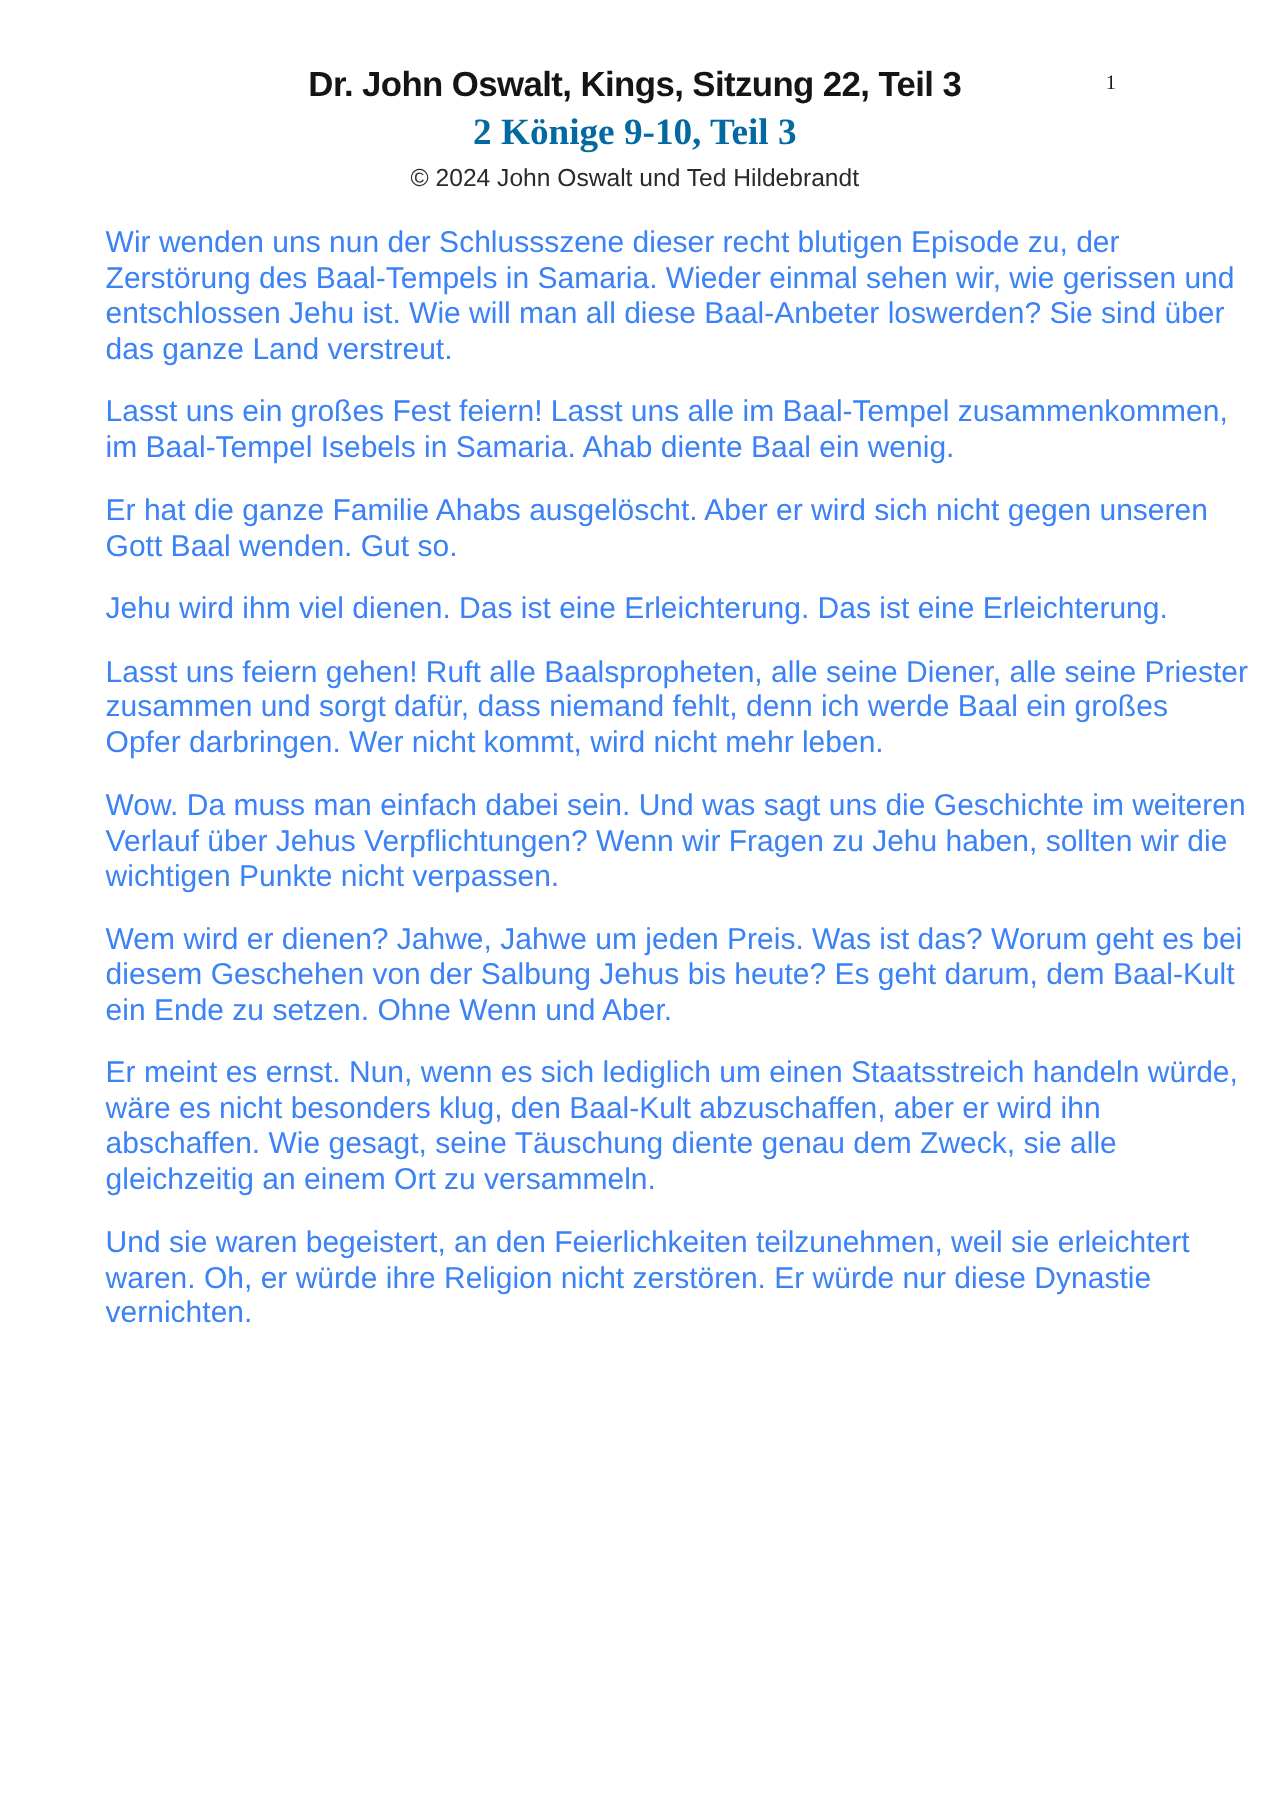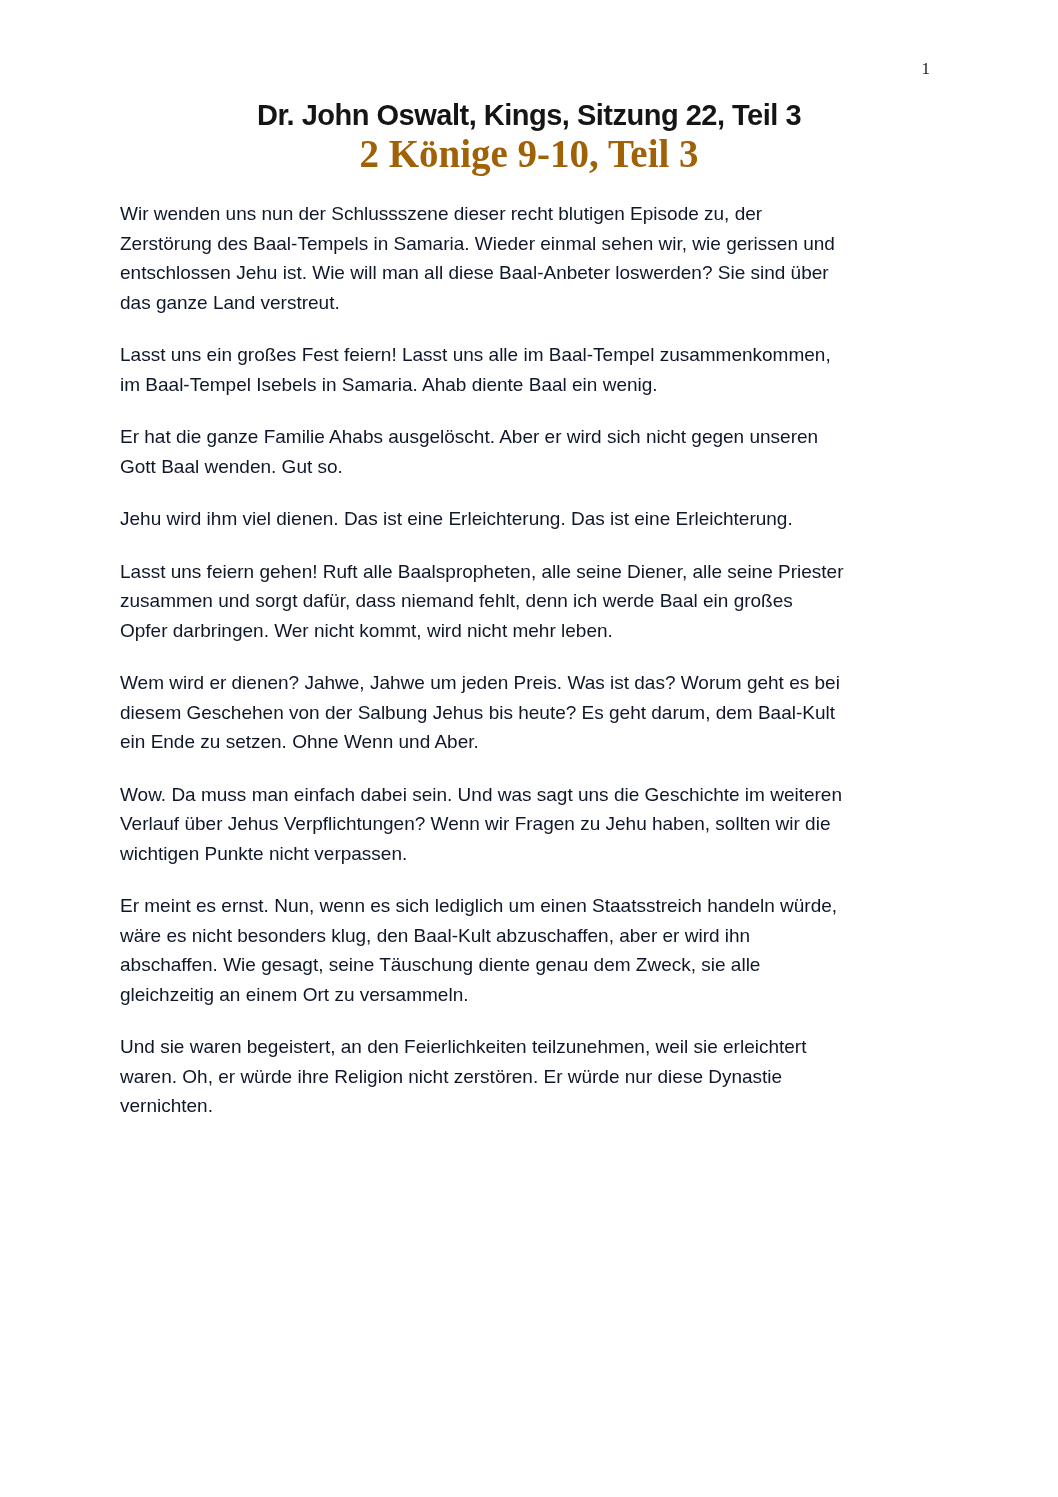--- a/index.html
+++ b/index.html
@@ -20,90 +20,91 @@
   .page-number {
     position: absolute;
     top: 58px;
     right: 128px;
     font-family: "Liberation Serif", serif;
     font-size: 17px;
     line-height: 22px;
     color: #1a1a1a;
   }
   .header {
-    padding-top: 96px;
+    padding-top: 52px;
     text-align: center;
   }
   .title-main {
     margin: 0;
     font-family: "Liberation Sans", sans-serif;
     font-weight: bold;
     font-size: 29px;
     line-height: 38px;
     letter-spacing: -0.5px;
     color: #151515;
   }
   .title-sub {
     margin: 0;
     font-family: "Liberation Serif", serif;
     font-weight: bold;
-    font-size: 39px;
+    font-size: 31px;
     line-height: 40px;
-    color: #a16207;
+    color: #0369a1;
   }
   .byline {
     margin: 5px 0 0 0;
     font-family: "Liberation Sans", sans-serif;
     font-size: 20.5px;
     line-height: 28px;
     color: #2a2a2a;
   }
   .body-text {
-    margin: 25px 100px 0 120px;
-    font-size: 19px;
+    margin: 25px 100px 0 88px;
+    font-size: 25px;
     line-height: 29.5px;
-    color: #0f172a;
+    color: #3b82f6;
   }
   .body-text p {
     margin: 0 0 23px 0;
     white-space: pre;      
     text-align: left;
   }
 </style>
 </head>
 <body>
 
 <div class="page">
 
   <div class="page-number">1</div>
 
   <div class="header">
     <h1 class="title-main">Dr. John Oswalt, Kings, Sitzung 22, Teil 3</h1>
     <h2 class="title-sub">2 Könige 9-10, Teil 3</h2>
+    <div class="byline">© 2024 John Oswalt und Ted Hildebrandt</div>
   </div>
 
   <div class="body-text">
     <p>Wir wenden uns nun der Schlussszene dieser recht blutigen Episode zu, der
 Zerstörung des Baal-Tempels in Samaria. Wieder einmal sehen wir, wie gerissen und
 entschlossen Jehu ist. Wie will man all diese Baal-Anbeter loswerden? Sie sind über
 das ganze Land verstreut.</p>
     <p>Lasst uns ein großes Fest feiern! Lasst uns alle im Baal-Tempel zusammenkommen,
 im Baal-Tempel Isebels in Samaria. Ahab diente Baal ein wenig.</p>
     <p>Er hat die ganze Familie Ahabs ausgelöscht. Aber er wird sich nicht gegen unseren
 Gott Baal wenden. Gut so.</p>
     <p>Jehu wird ihm viel dienen. Das ist eine Erleichterung. Das ist eine Erleichterung.</p>
     <p>Lasst uns feiern gehen! Ruft alle Baalspropheten, alle seine Diener, alle seine Priester
 zusammen und sorgt dafür, dass niemand fehlt, denn ich werde Baal ein großes
 Opfer darbringen. Wer nicht kommt, wird nicht mehr leben.</p>
+    <p>Wow. Da muss man einfach dabei sein. Und was sagt uns die Geschichte im weiteren
+Verlauf über Jehus Verpflichtungen? Wenn wir Fragen zu Jehu haben, sollten wir die
+wichtigen Punkte nicht verpassen.</p>
     <p>Wem wird er dienen? Jahwe, Jahwe um jeden Preis. Was ist das? Worum geht es bei
 diesem Geschehen von der Salbung Jehus bis heute? Es geht darum, dem Baal-Kult
 ein Ende zu setzen. Ohne Wenn und Aber.</p>
-    <p>Wow. Da muss man einfach dabei sein. Und was sagt uns die Geschichte im weiteren
-Verlauf über Jehus Verpflichtungen? Wenn wir Fragen zu Jehu haben, sollten wir die
-wichtigen Punkte nicht verpassen.</p>
     <p>Er meint es ernst. Nun, wenn es sich lediglich um einen Staatsstreich handeln würde,
 wäre es nicht besonders klug, den Baal-Kult abzuschaffen, aber er wird ihn
 abschaffen. Wie gesagt, seine Täuschung diente genau dem Zweck, sie alle
 gleichzeitig an einem Ort zu versammeln.</p>
     <p>Und sie waren begeistert, an den Feierlichkeiten teilzunehmen, weil sie erleichtert
 waren. Oh, er würde ihre Religion nicht zerstören. Er würde nur diese Dynastie
 vernichten.</p>
   </div>
 
 </div>

